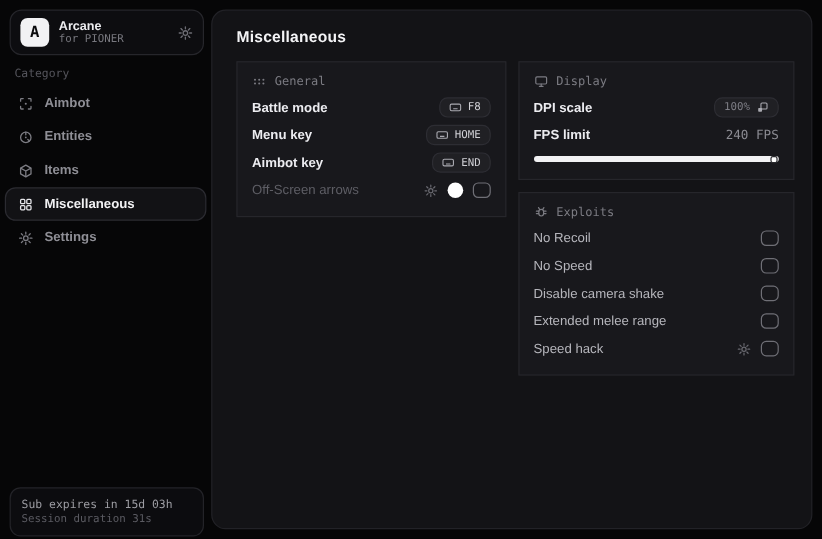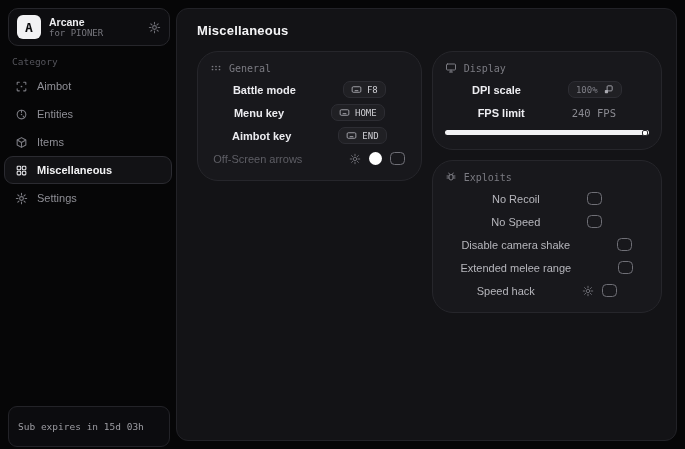--- a/index.html
+++ b/index.html
@@ -22,21 +22,21 @@
   .app-sub  { color:#77777e; font-size:9px; font-family:"DejaVu Sans Mono", monospace; }
   .app-gear { color:#6d6d74; display:flex; }
 
   .cat-label { position:absolute; left:12px; top:56px; color:#55555c;
     font-size:9.5px; font-family:"DejaVu Sans Mono", monospace; }
 
   .nav { position:absolute; left:4px; top:72px; width:168px; display:flex;
     flex-direction:column; }
   .nav-item { height:28px; display:flex; align-items:center; gap:9px;
     padding:0 10px; color:#8f8f96; font-size:11px; border-radius:9px;
-    border:1px solid transparent; cursor:default; }
+    border:1px solid transparent; cursor:default;font-weight:bold; }
   .nav-item .nicon { display:flex; color:#7c7c83; }
   .nav-item.active { color:#f2f2f4; font-weight:700; background:#121215;
     border:1px solid #2b2b31; }
   .nav-item.active .nicon { color:#e6e6ea; }
 
   .footer-card { position:absolute; left:8px; top:406px; width:162px; height:41px;
     border:1px solid #232328; border-radius:9px; background:#0c0c0f;
     padding:16px 9px; display:flex; flex-direction:column; justify-content:center;
     gap:2px; font-family:"DejaVu Sans Mono", monospace; }
   .foot1 { color:#9d9da3; font-size:9.5px; }
@@ -45,28 +45,28 @@
   
   .main { position:absolute; left:176px; top:8px; width:501px; height:433px;
     background:#131316; border:1px solid #222227; border-radius:12px;
     padding:14px 14px 0 20px; }
   .page-title { color:#f4f4f6; font-size:13px; font-weight:700;
     letter-spacing:.2px; margin-bottom:13px; }
   .cols { display:flex; gap:10px; align-items:flex-start; }
   .col-left  { width:234px; }
   .col-right { width:240px; display:flex; flex-direction:column; gap:10px; }
 
-  .panel { background:#18181c; border:1px solid #26262b; border-radius:21px;
+  .panel { background:#18181c; border:1px solid #26262b; border-radius:0;
     padding:10px 12px; }
   .panel-head { display:flex; align-items:center; gap:7px; color:#7b7b82;
     font-size:10px; font-family:"DejaVu Sans Mono", monospace;
     margin-bottom:4px; }
   .panel-head .picon { display:flex; color:#7b7b82; }
 
-  .row { display:flex; align-items:center; justify-content:center;
+  .row { display:flex; align-items:center; justify-content:space-between;
     min-height:23px;gap:47px; }
   .lbl { font-size:11px; color:#ececf0; font-weight:700; }
   .lbl.dim { color:#5e5e65; font-weight:400; }
   .lbl.mid { color:#b6b6bc; font-weight:400; }
 
   .chip { display:inline-flex; align-items:center; gap:5px;
     background:#202024; border:1px solid #2d2d33; border-radius:7px;
     padding:2px 7px; color:#cfcfd4; font-size:9px;
     font-family:"DejaVu Sans Mono", monospace; }
   .chip .cicon { display:flex; color:#a9a9b0; }
@@ -158,20 +158,21 @@
               <circle cx="12" cy="12" r="3.5"></circle>
               <path d="M12 2.5v3M12 18.5v3M2.5 12h3M18.5 12h3M5.2 5.2l2.1 2.1M16.7 16.7l2.1 2.1M18.8 5.2l-2.1 2.1M7.3 16.7l-2.1 2.1"></path>
             </svg>
         </span>
         <span>Settings</span>
       </div>
     </nav>
 
     <div class="footer-card">
       <div class="foot1">Sub expires in 15d 03h</div>
+      <div class="foot2">Session duration 31s</div>
     </div>
   </aside>
 
   <main class="main">
     <div class="page-title">Miscellaneous</div>
 
     <div class="cols">
 
       <div class="col-left">
         <section class="panel">

